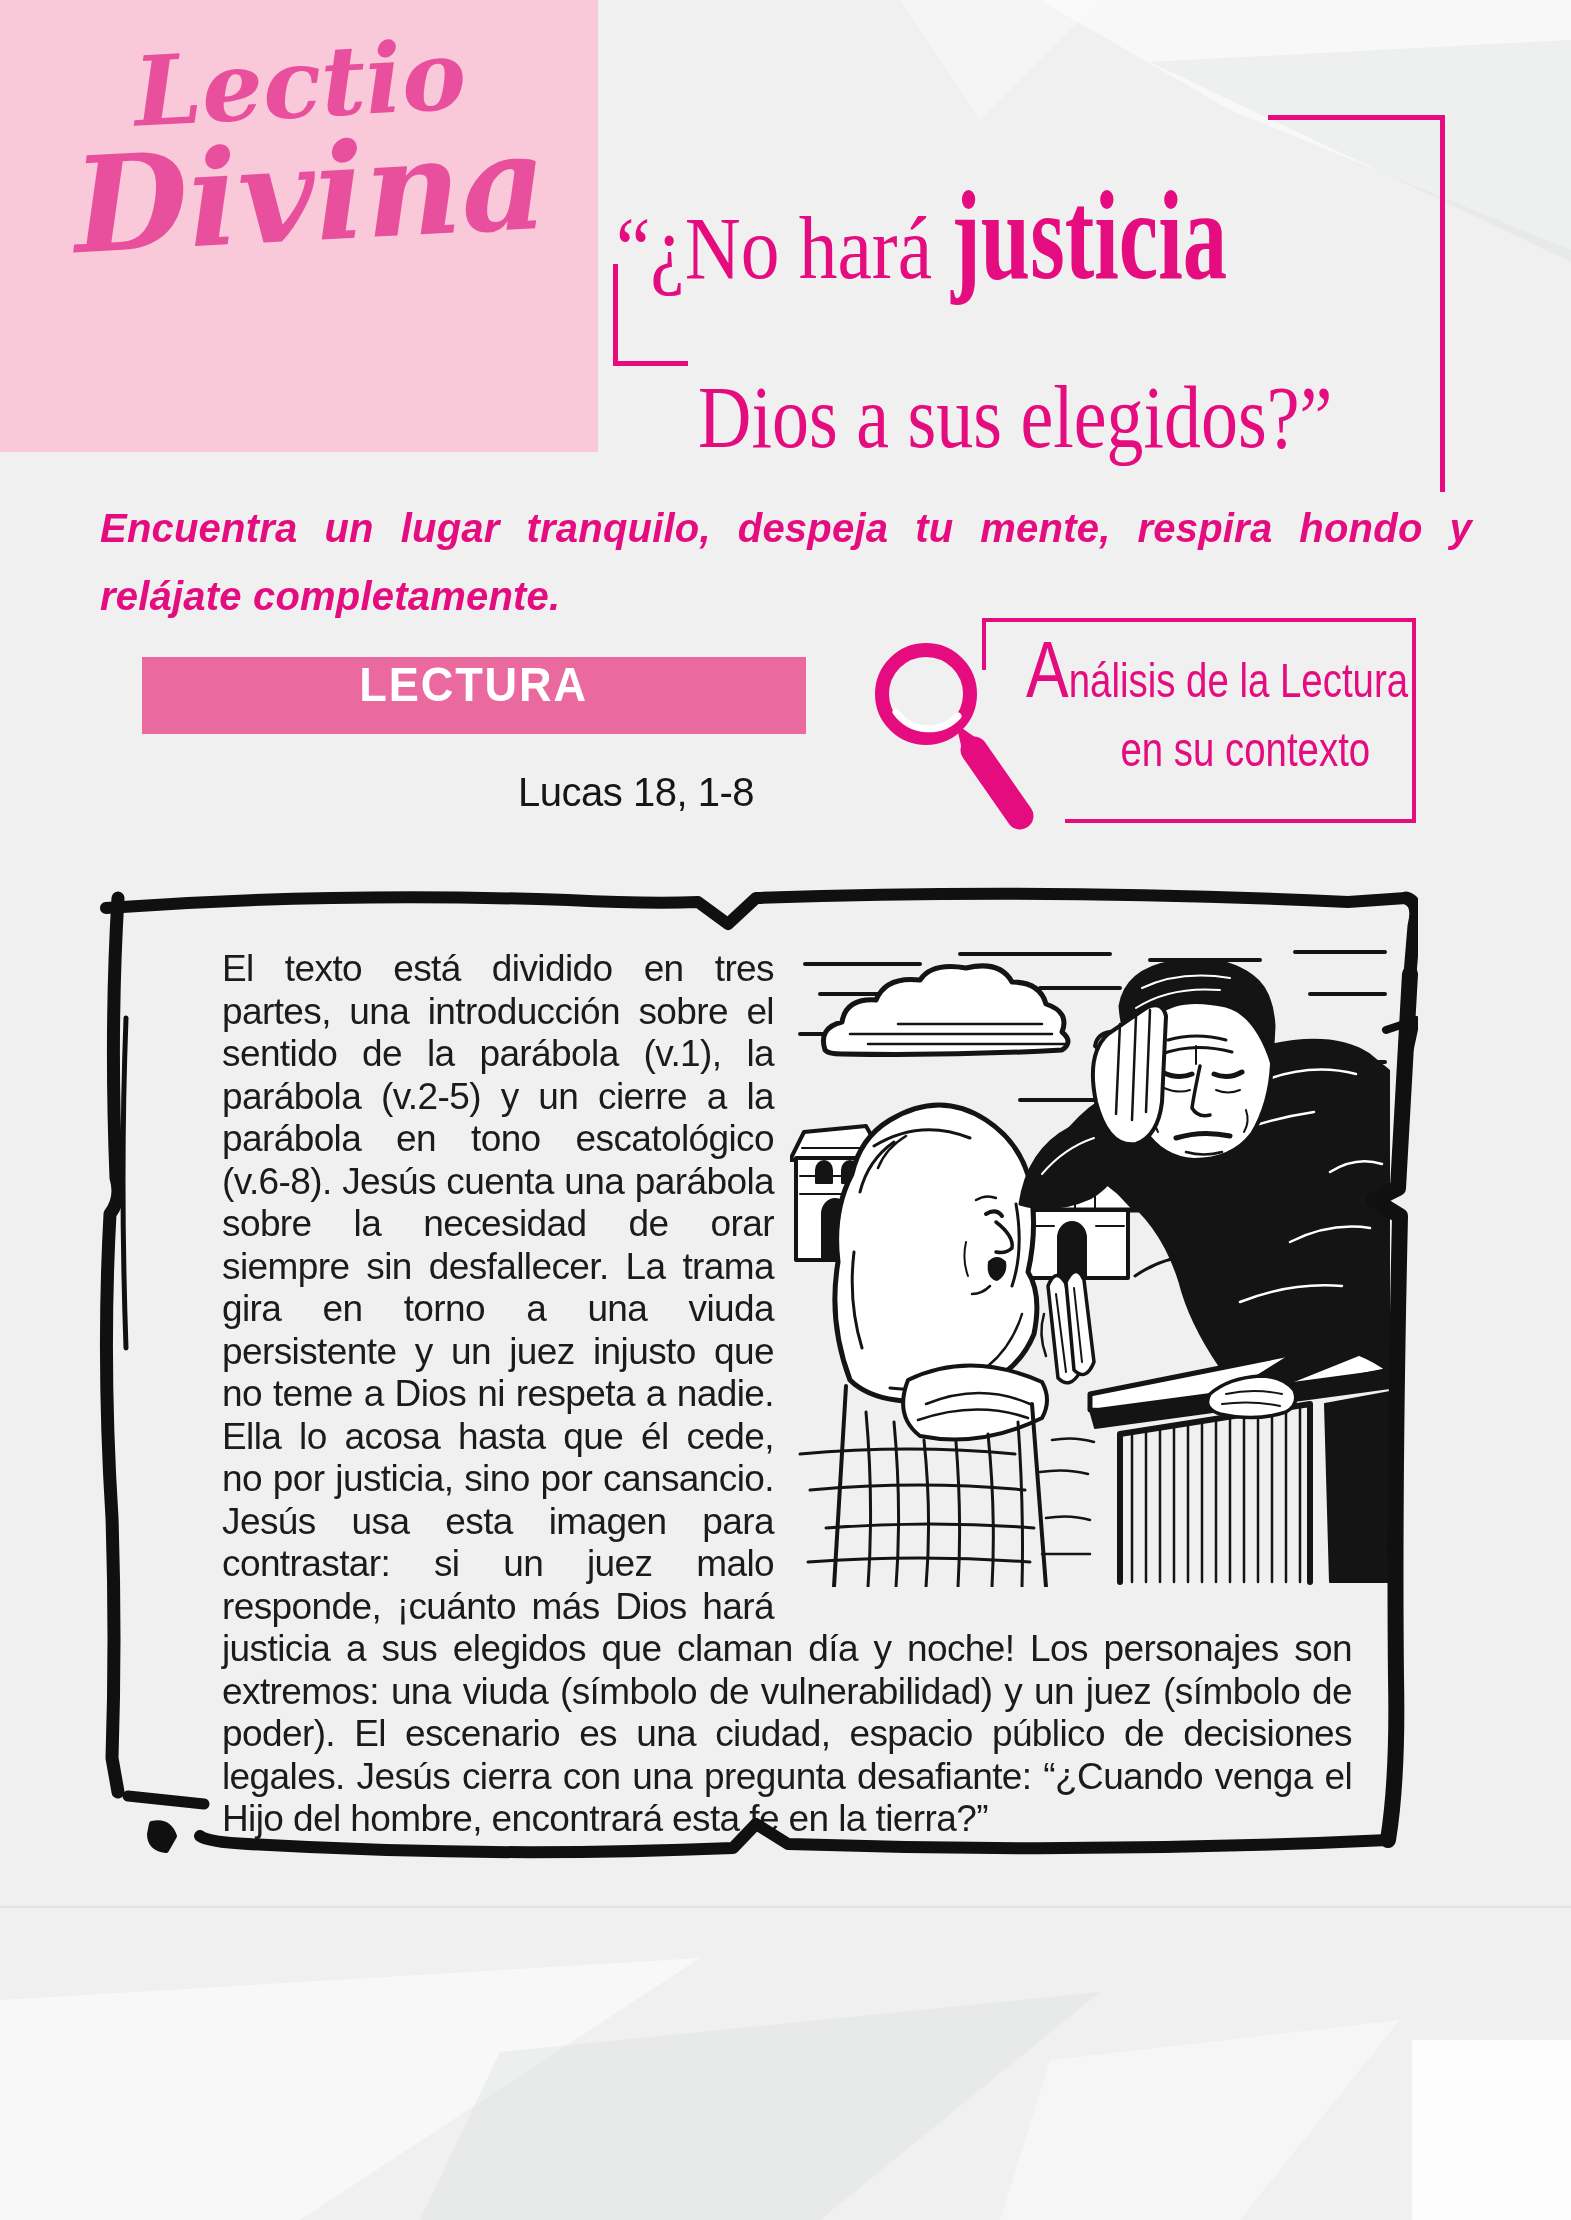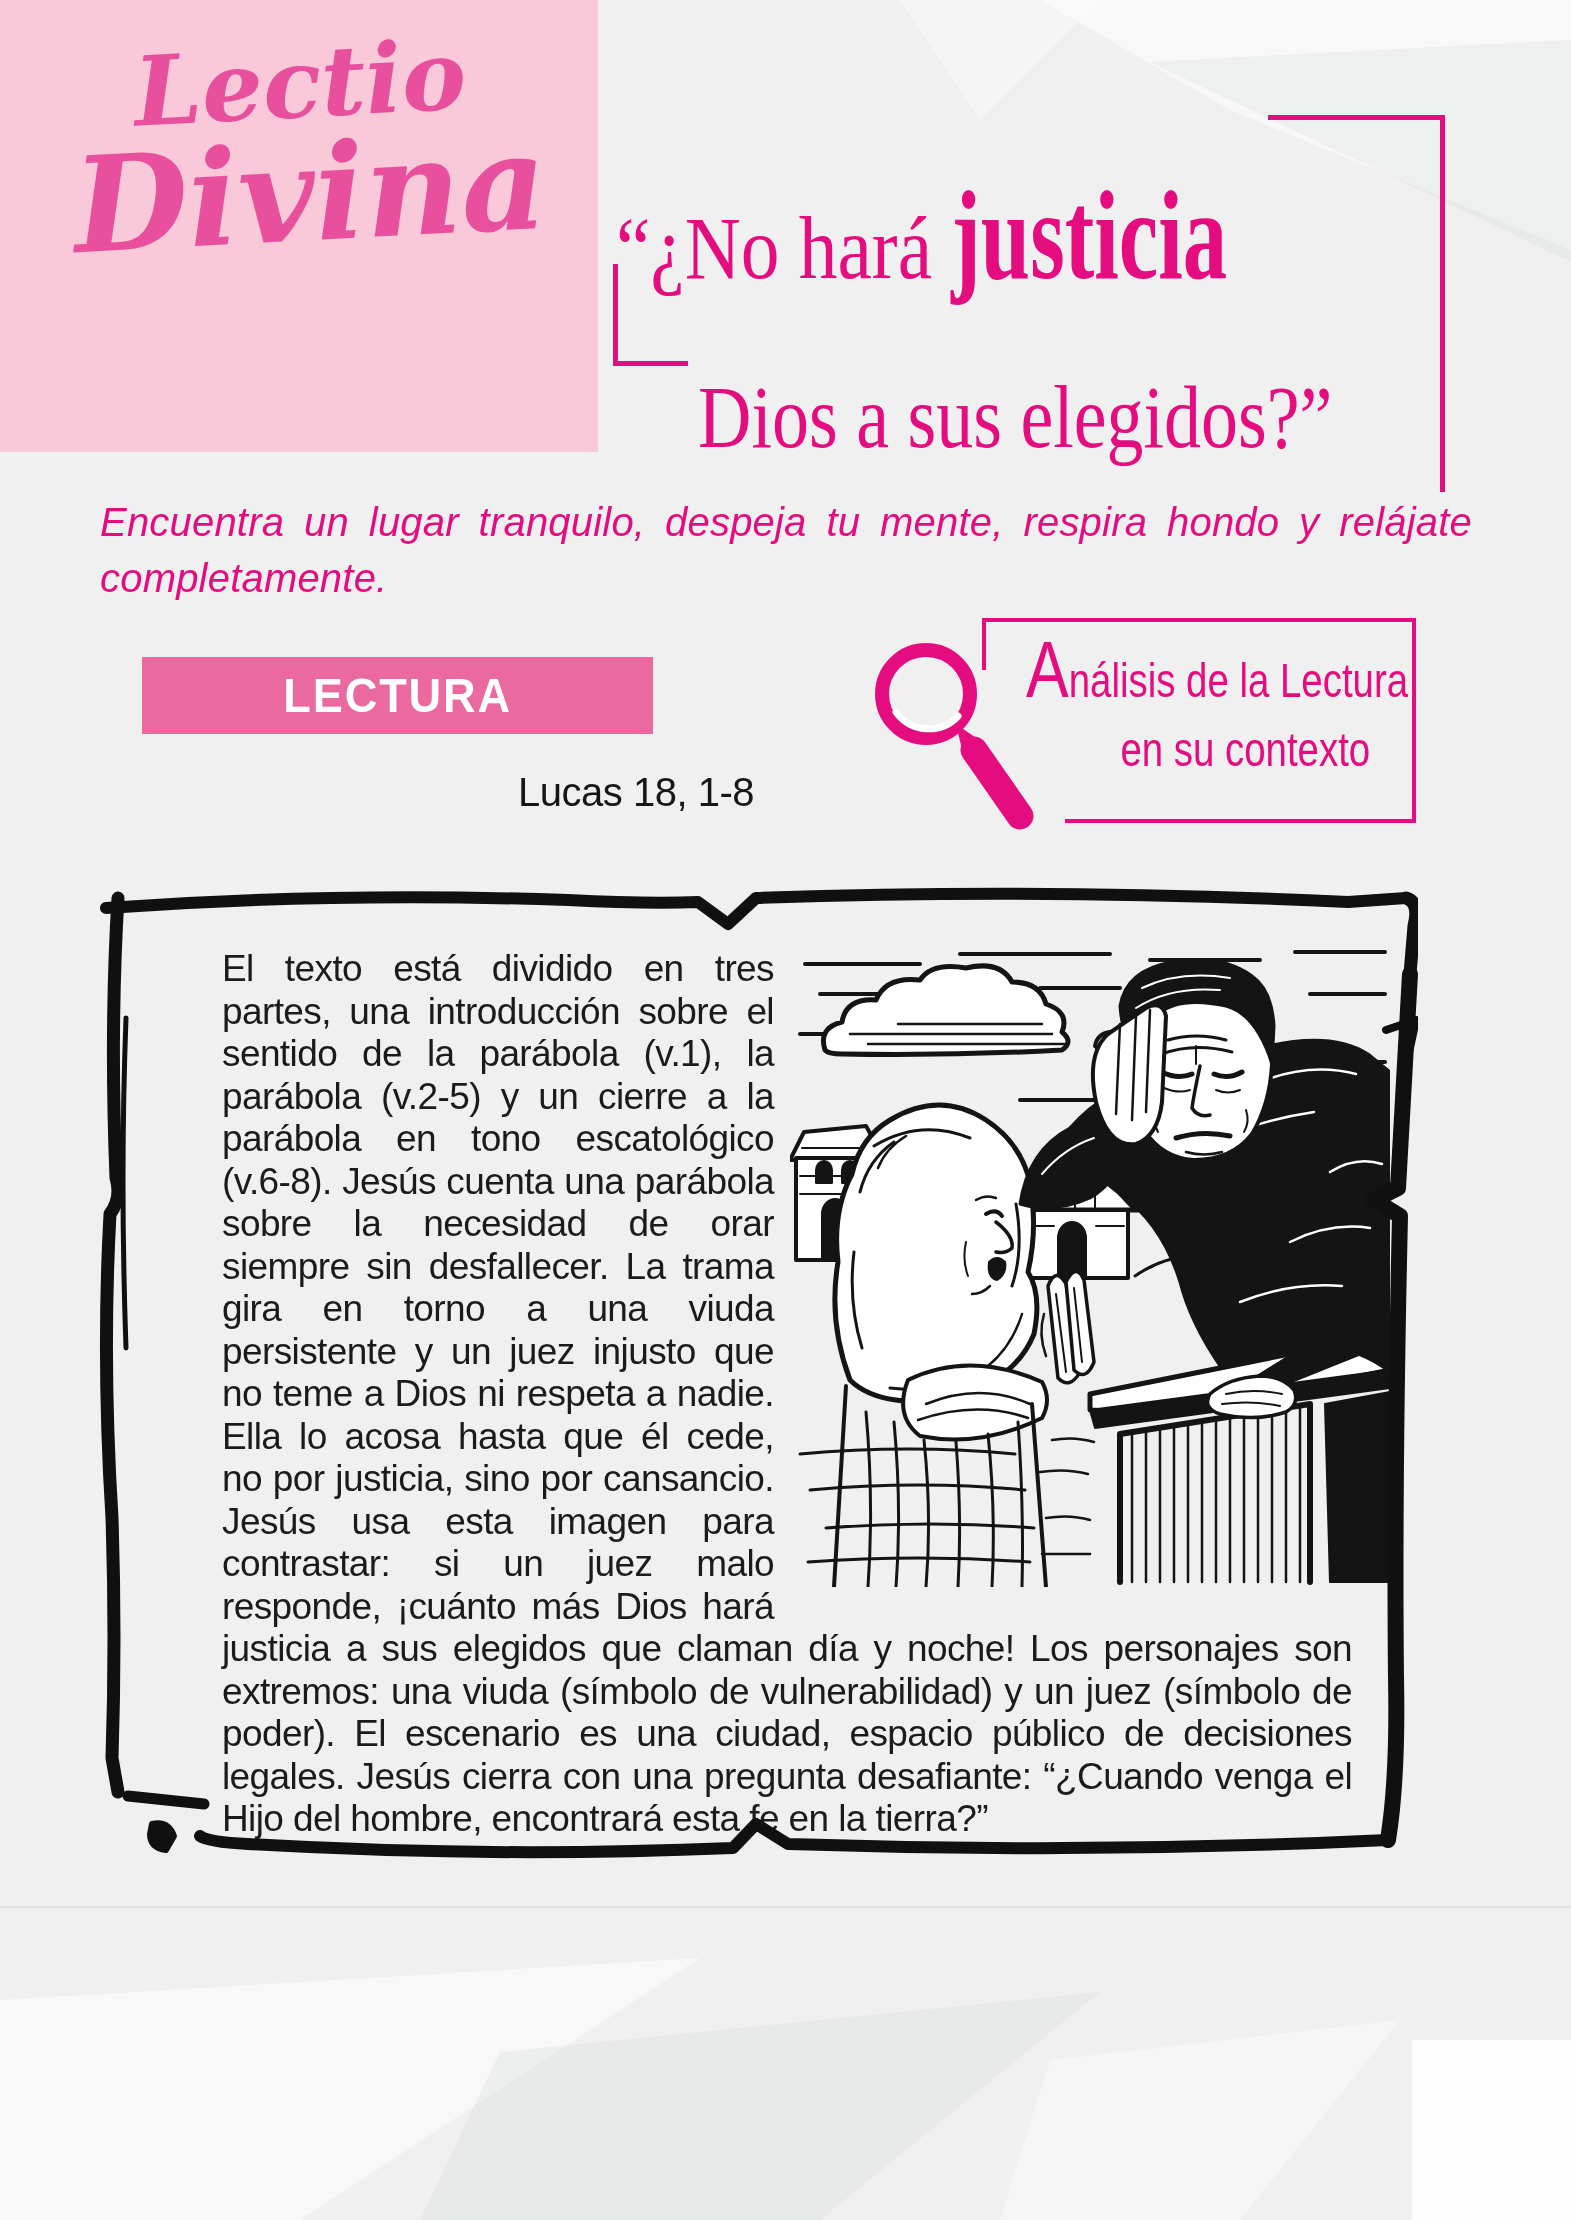--- a/index.html
+++ b/index.html
@@ -22,25 +22,25 @@
   
   .title-line{font-family:"Liberation Serif",serif;color:var(--magenta,#e50c80);white-space:nowrap;z-index:3;}
   .title-line1{left:616px;top:186px;font-size:88px;line-height:1;transform:scaleX(.88);transform-origin:0 0;}
   .title-emphasis{display:inline-block;font-size:126px;font-weight:700;transform:scaleX(.8);transform-origin:0 78%;line-height:.8;}
   .title-line2{left:698px;top:374px;font-size:88px;line-height:1;transform:scaleX(.84);transform-origin:0 0;}
   .bracket-tr{left:1268px;top:115px;width:172px;height:372px;
     border-top:5px solid var(--magenta,#e50c80);border-right:5px solid var(--magenta,#e50c80);z-index:2;}
   .bracket-bl{left:613px;top:264px;width:70px;height:97px;
     border-left:5px solid var(--magenta,#e50c80);border-bottom:5px solid var(--magenta,#e50c80);z-index:2;}
   
-  .intro-text{left:100px;top:494px;width:1372px;font-size:40px;line-height:56px;
-    font-style:italic;color:var(--magenta,#e50c80);text-align:justify;letter-spacing:.2px;z-index:2;}
-  
-  .lectura-bar{left:142px;top:657px;width:511px;height:77px;background:var(--bar-pink,#ea6aa0);
-    display:flex;align-items:center;justify-content:center;z-index:2;}
+  .intro-text{left:100px;top:494px;width:1372px;font-size:40px;line-height:68px;
+    font-style:italic;color:var(--magenta,#e50c80);text-align:justify;letter-spacing:.2px;z-index:2;font-weight:bold;}
+  
+  .lectura-bar{left:142px;top:657px;width:664px;height:77px;background:var(--bar-pink,#ea6aa0);
+    display:flex;justify-content:center;z-index:2;}
   .lectura-label{color:#fff;font-size:48px;font-weight:700;letter-spacing:2px;transform:scaleX(.94);}
   .lectura-ref{left:142px;top:770px;width:612px;text-align:right;font-size:40px;color:#161616;
     letter-spacing:-.5px;z-index:2;}
   
   .an-border{background:var(--magenta,#e50c80);z-index:2;}
   .an-top{left:982px;top:618px;width:434px;height:4px;}
   .an-right{left:1412px;top:618px;width:4px;height:205px;}
   .an-bottom{left:1065px;top:819px;width:351px;height:4px;}
   .an-left{left:982px;top:618px;width:4px;height:52px;}
   .an-text{left:1026px;top:628px;width:480px;color:var(--magenta,#e50c80);

